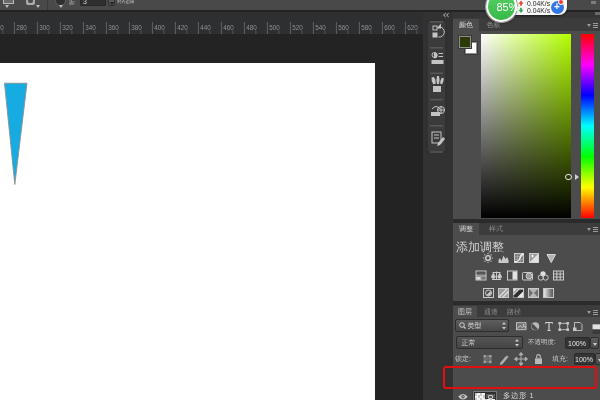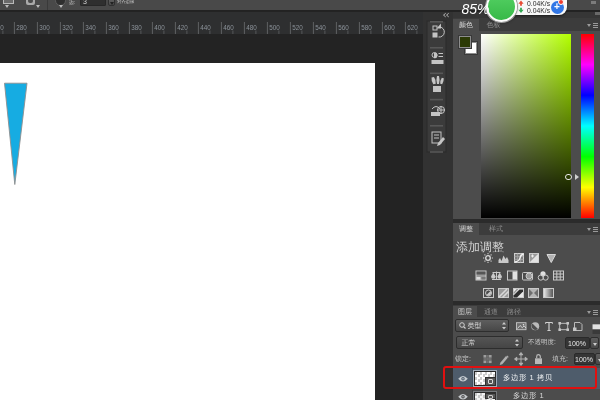--- a/index.html
+++ b/index.html
@@ -326,54 +326,40 @@
       <rect x="54" y="8.3" width="7" height="5.7" fill="#b8b8b8"></rect>
       <path d="M55.7 8.3 v-1.8 a1.8 1.8 0 0 1 3.6 0 v1.8" stroke="#b8b8b8" stroke-width="1.2" fill="none"></path>
     </g>
   </svg>
   <div class="abs" style="left:99px;top:36.5px;color:#c8c8c8;font-size:7px;">填充:</div>
   <div class="abs" style="left:120.5px;top:35.5px;width:21px;height:12.5px;background:#353535;border:1px solid #2a2a2a;border-radius:2px;color:#e8e8e8;font-size:7px;text-align:center;line-height:11px;">100%</div>
   <div class="abs" style="left:141.5px;top:35.5px;width:9px;height:12.5px;background:linear-gradient(#5e5e5e,#474747);border:1px solid #2e2e2e;border-radius:2px;overflow:hidden">
     <div class="abs" style="left:2px;top:5px;width:0;height:0;border-left:2.5px solid transparent;border-right:2.5px solid transparent;border-top:3px solid #ccc"></div>
   </div>
 
-  <div class="abs" style="left:0;top:50.5px;width:147px;height:21px;background:#4e5c6b;">
-    <svg width="20" height="21" style="position:absolute;left:0;top:0">
-      <path d="M5.2 10.8 q4.8 -5.6 9.6 0 q-4.8 5.6 -9.6 0 z" fill="#c6ccd1"></path>
-      <circle cx="10" cy="10.8" r="1.7" fill="#4e5c6b"></circle>
-      <circle cx="10" cy="10.8" r="0.7" fill="#c6ccd1"></circle>
-    </svg>
-    <div class="abs" style="left:18.5px;top:0;width:1px;height:21px;background:#41505e;"></div>
-    <div class="abs" style="left:20.5px;top:3px;width:22px;height:15.5px;background:
-      repeating-conic-gradient(#ffffff 0 25%, #cccccc 0 50%);background-size:5px 5px;border:1.4px solid #262626;outline:1px solid #9fabb8;"></div>
-    <div class="abs" style="left:31.5px;top:9px;width:11px;height:9.5px;background:#565656;border:1px solid #2f2f2f;">
-      <div class="abs" style="left:2px;top:1.5px;width:5.5px;height:5px;border:1.1px solid #dcdcdc;border-radius:1px;"></div>
-    </div>
-    <div class="abs" style="left:50px;top:5px;color:#eef0f2;font-size:7.5px;letter-spacing:0.5px;">多边形 1 拷贝</div>
-  </div>
 
   <div class="abs" style="left:0;top:72.5px;width:147px;height:10.5px;background:#4c4c4c;">
     <svg width="20" height="11" style="position:absolute;left:0;top:0">
       <path d="M5.2 6.8 q4.8 -5.6 9.6 0 q-4.8 5.6 -9.6 0 z" fill="#c6c9cc"></path>
       <circle cx="10" cy="6.8" r="1.7" fill="#4c4c4c"></circle>
       <circle cx="10" cy="6.8" r="0.7" fill="#c6c9cc"></circle>
     </svg>
     <div class="abs" style="left:18.5px;top:0;width:1px;height:11px;background:#3e3e3e;"></div>
     <div class="abs" style="left:20.5px;top:2px;width:22px;height:9px;background:
       repeating-conic-gradient(#f2f2f2 0 25%, #c8c8c8 0 50%);background-size:5px 5px;border:1.2px solid #2c2c2c;outline:1px solid #76797c;"></div>
     <div class="abs" style="left:31.5px;top:3.5px;width:11px;height:6px;background:#565656;border:1px solid #2f2f2f;">
       <div class="abs" style="left:2px;top:1px;width:5.5px;height:3.5px;border:1.1px solid #c9c9c9;border-radius:1px;"></div>
     </div>
-    <div class="abs" style="left:60px;top:1.5px;color:#d8d8d8;font-size:7.5px;letter-spacing:0.5px;">多边形 1</div>
+    <div class="abs" style="left:50px;top:1.5px;color:#d8d8d8;font-size:7.5px;letter-spacing:0.5px;">多边形 1</div>
   </div>
 </div>
 
 <div class="abs" style="left:499px;top:0;width:67.5px;height:14.5px;background:#f8f8f8;border-radius:0 0 8px 8px;box-shadow:0 1px 2px rgba(0,0,0,0.45);"></div>
 <div class="abs" style="left:485.7px;top:-8.8px;width:31px;height:31px;border-radius:50%;background:linear-gradient(#55d164,#37b948);border:2px solid #fdfdfd;box-shadow:0 0 0 1px #9a9a9a, 0 1px 3px rgba(0,0,0,0.4);"></div>
-<div class="abs" style="left:460px;top:0.8px;width:31px;text-align:center;color:#fff;font-size:14px;font-weight:normal;font-style:italic;">85%</div>
+<div class="abs" style="left:492px;top:0.8px;width:31px;text-align:center;color:#fff;font-size:11px;font-weight:normal;">85%</div>
 <svg class="abs" style="left:517px;top:0" width="10" height="14">
   <path d="M4 0.5 l2.6 3.2 -1.7 0 0 2 -1.8 0 0 -2 -1.7 0 z" fill="#e84b35"></path>
   <path d="M4 13 l2.6 -3.2 -1.7 0 0 -2 -1.8 0 0 2 -1.7 0 z" fill="#35a854"></path>
 </svg>
 <div class="abs" style="left:527px;top:-0.5px;color:#2b2b2b;font-size:6.8px;">0.04K/s</div>
 <div class="abs" style="left:527px;top:6.5px;color:#2b2b2b;font-size:6.8px;">0.04K/s</div>
 <div class="abs" style="left:550.5px;top:1px;width:13px;height:13px;border-radius:50%;background:#3277e6;color:#fff;font-size:10px;font-weight:bold;text-align:center;line-height:12px;">+</div>
 <div class="abs" style="left:558px;top:-1.5px;width:6px;height:6px;border-radius:50%;background:#ef3b2f;border:1px solid #fff;"></div>
 
 <div class="abs" style="left:591px;top:1px;width:5px;height:3px;background:#8a8a8a;opacity:0.8"></div>

